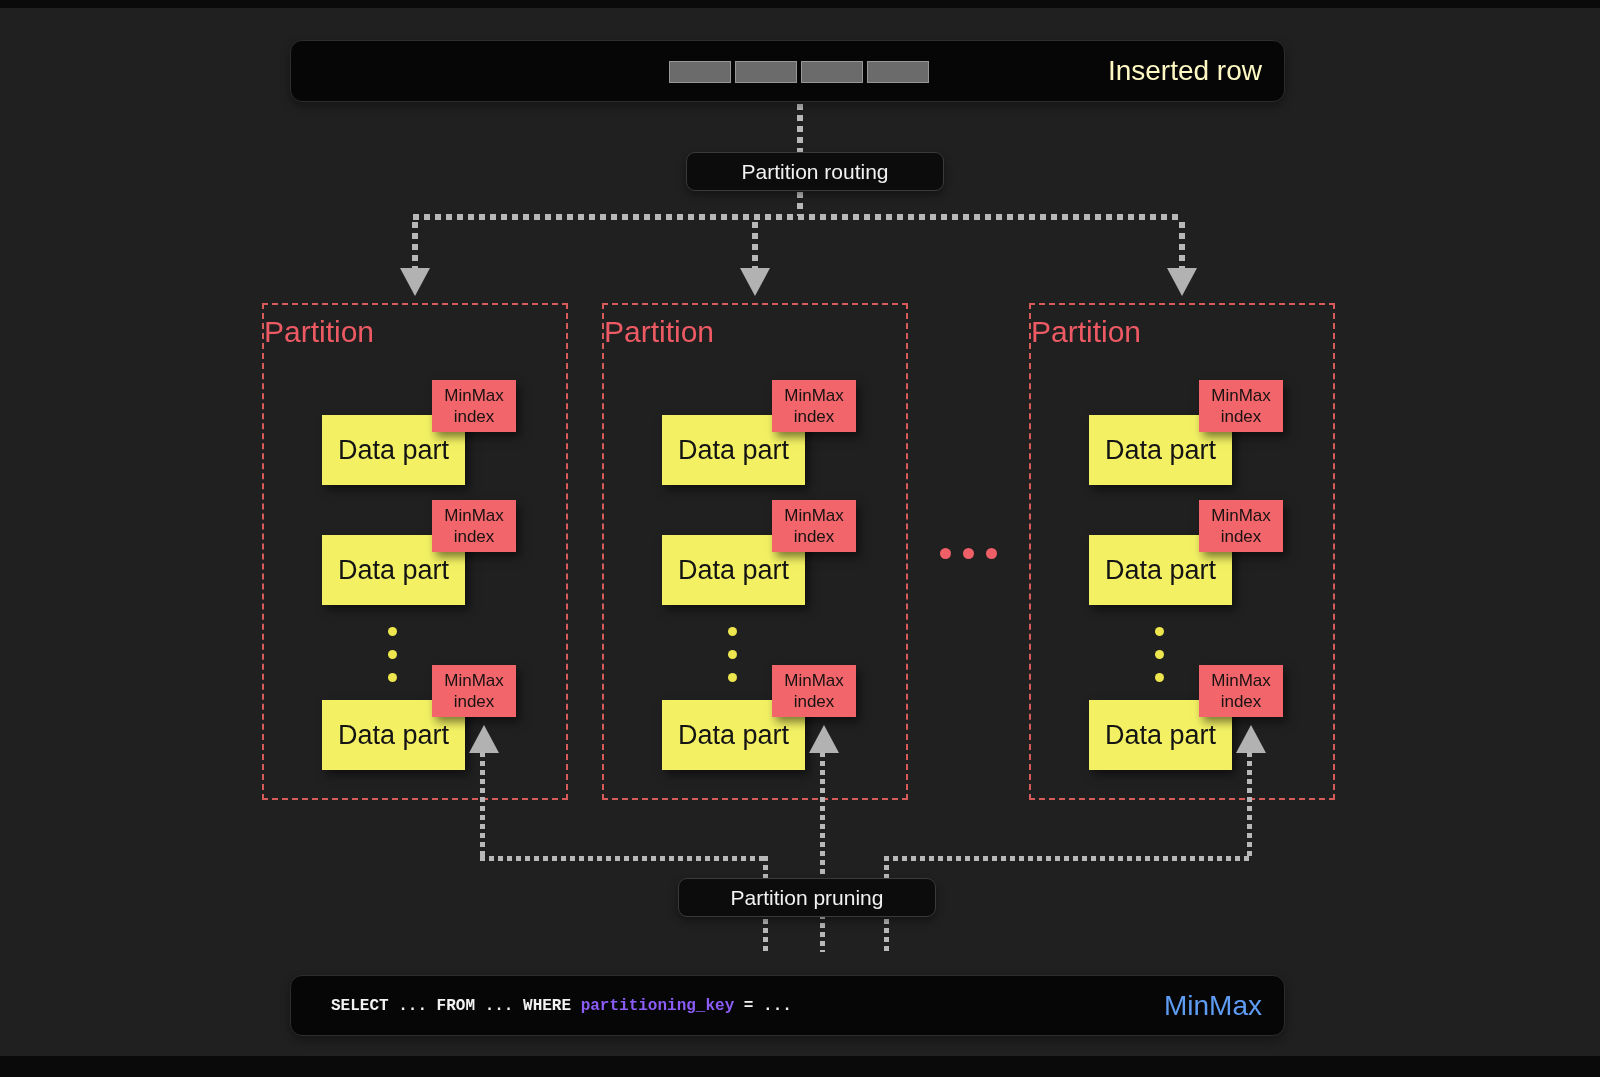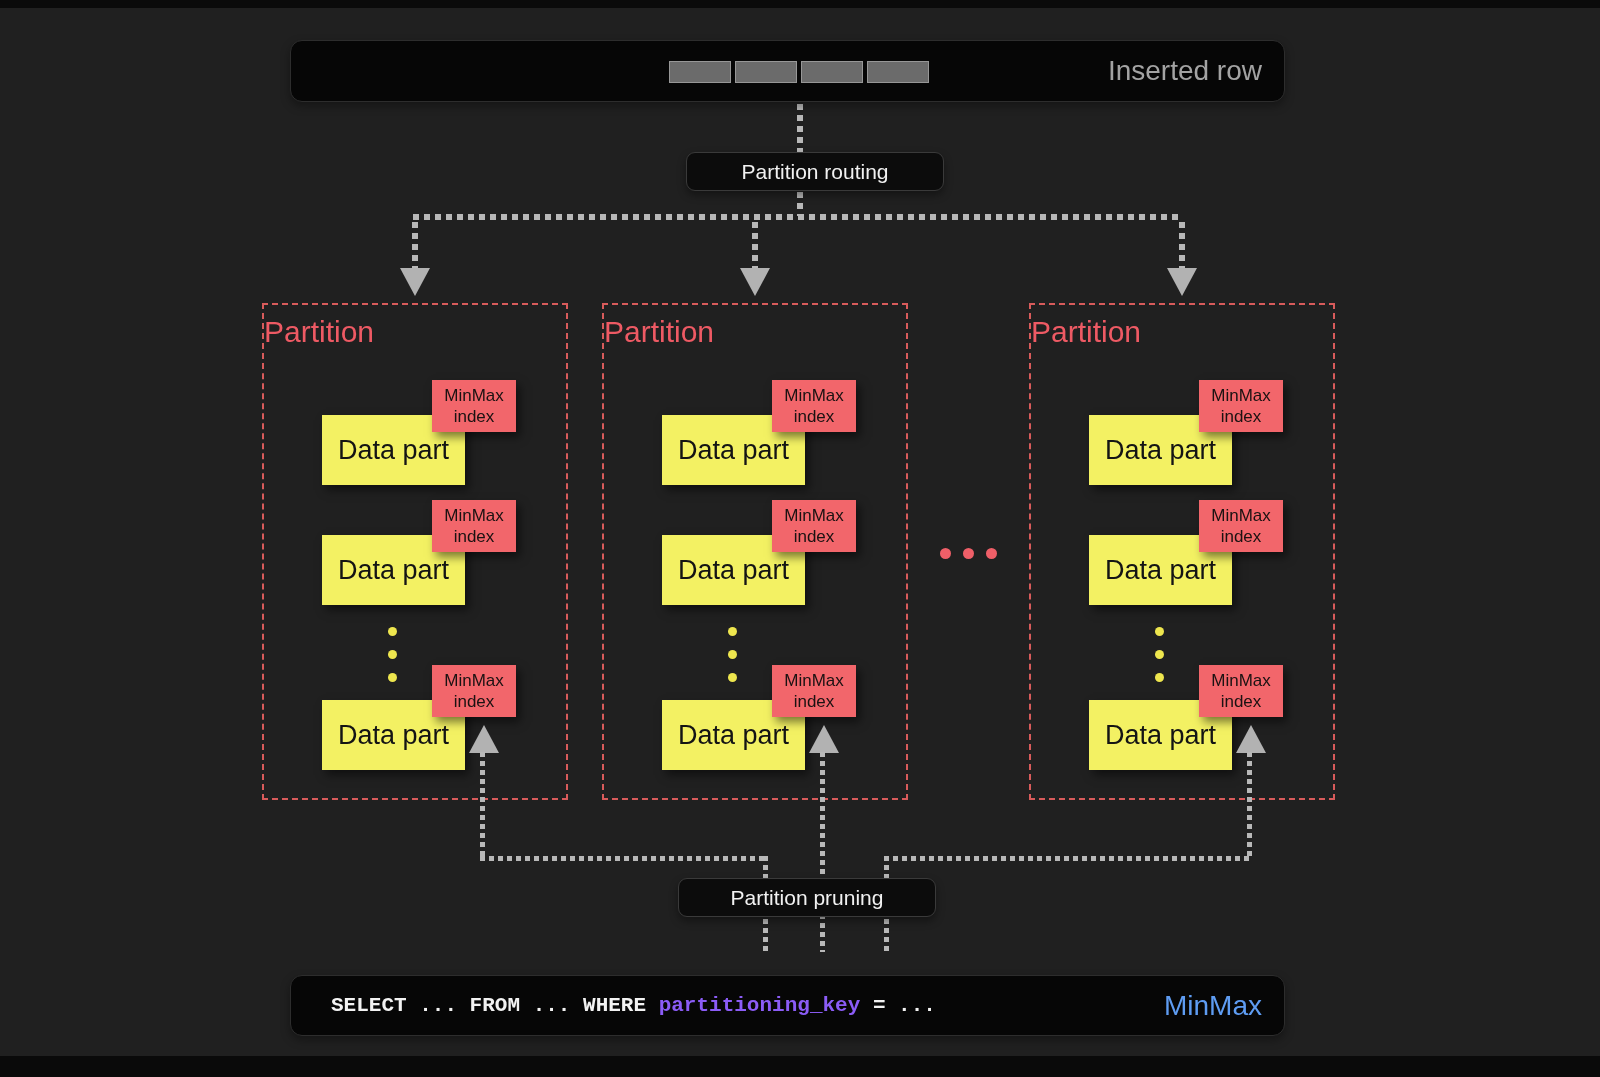--- a/index.html
+++ b/index.html
@@ -17,32 +17,32 @@
     position:absolute;left:290px;width:993px;height:60px;
     background:#060606;border:1px solid #2d2d2d;border-radius:12px;
     box-shadow:0 4px 10px rgba(0,0,0,.35);z-index:4;
   }
   .bar.inserted{top:40px;}
   .bar.query{top:975px;height:59px;}
   .bar-label{
     position:absolute;right:22px;top:0;height:100%;
     display:flex;align-items:center;font-size:28px;
   }
-  .blue-light{color:#a3a3a3;}
+  .blue-light{color:#fef9c3;}
   .blue{color:#5e9cf2;}
 
   
   .segments{position:absolute;left:378px;top:20px;display:flex;gap:4px;}
   .seg{width:62px;height:22px;background:#6b6b6b;border:1px solid #979797;box-sizing:border-box;}
 
   
   .sql{
     position:absolute;left:40px;top:0;height:100%;display:flex;align-items:center;
     font-family:"Liberation Mono","DejaVu Sans Mono",monospace;
-    font-size:21px;color:#f2f2f2;white-space:pre;font-weight:700;
+    font-size:16px;color:#f2f2f2;white-space:pre;font-weight:700;
   }
   .sql .key{color:#8b5cf6;}
 
   
   .pill{
     position:absolute;width:256px;height:37px;background:#0c0c0c;
     border:1px solid #3a3a3a;border-radius:9px;z-index:6;
     display:flex;align-items:center;justify-content:center;
     color:#f2f2f2;font-size:21px;box-shadow:0 4px 9px rgba(0,0,0,.4);
   }

